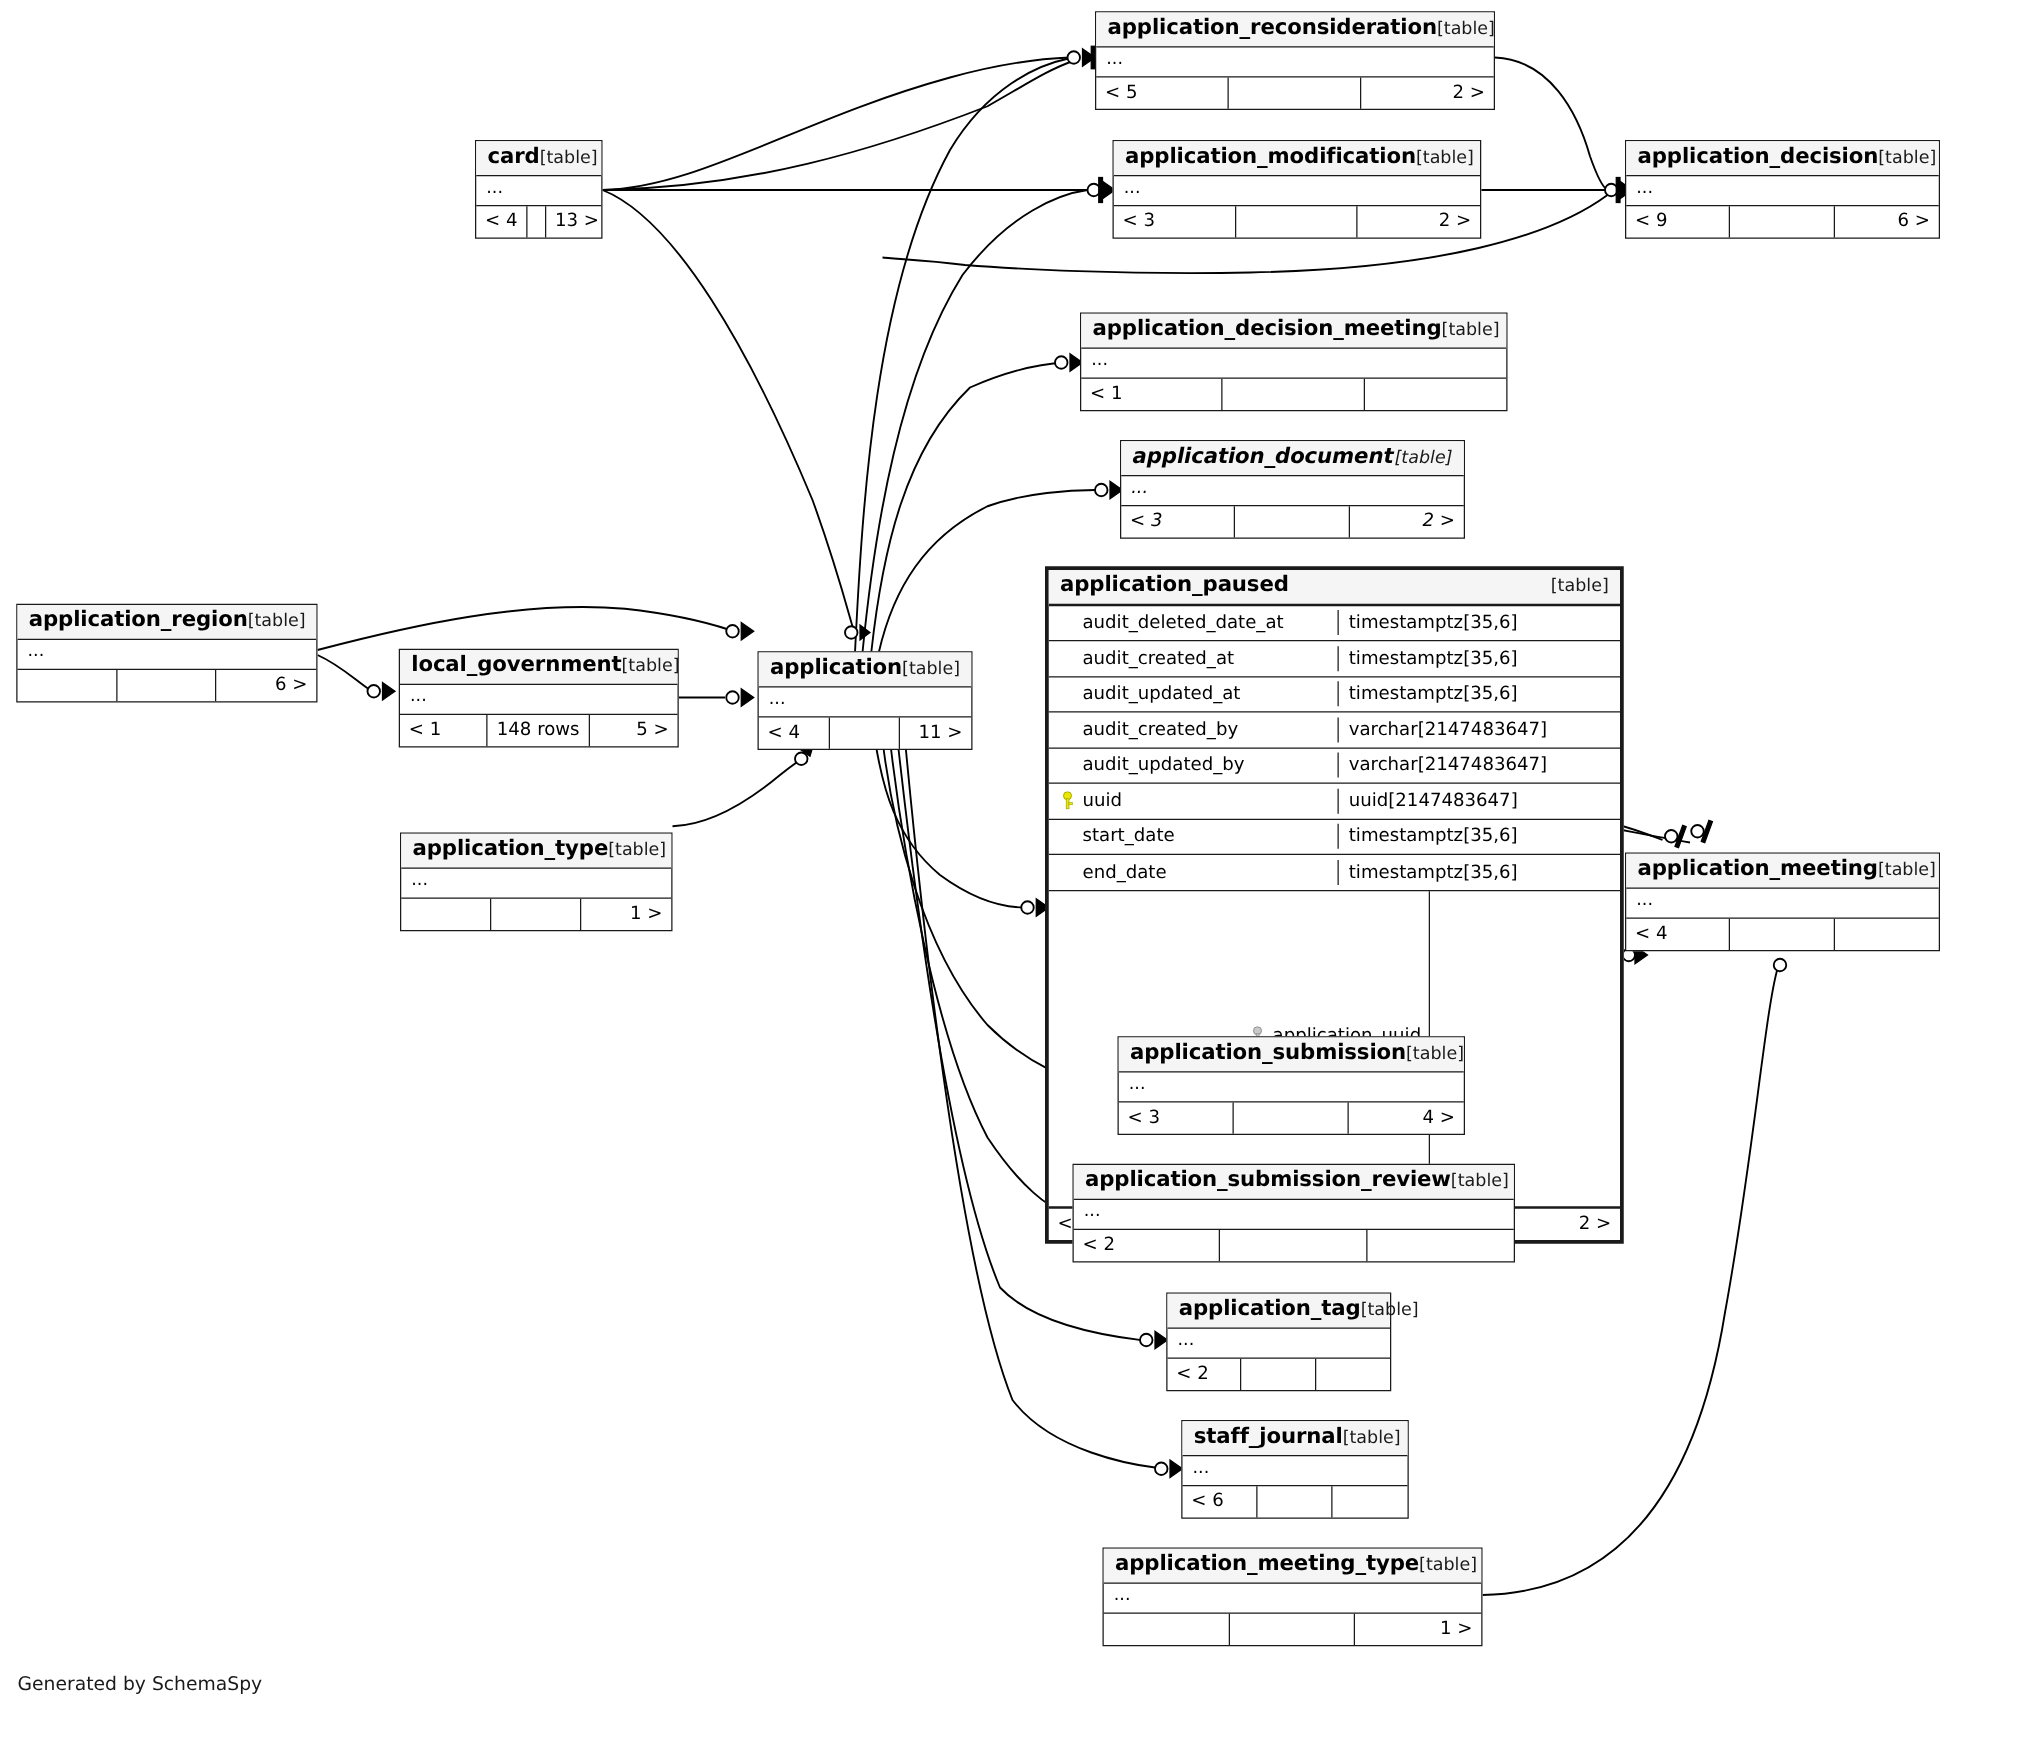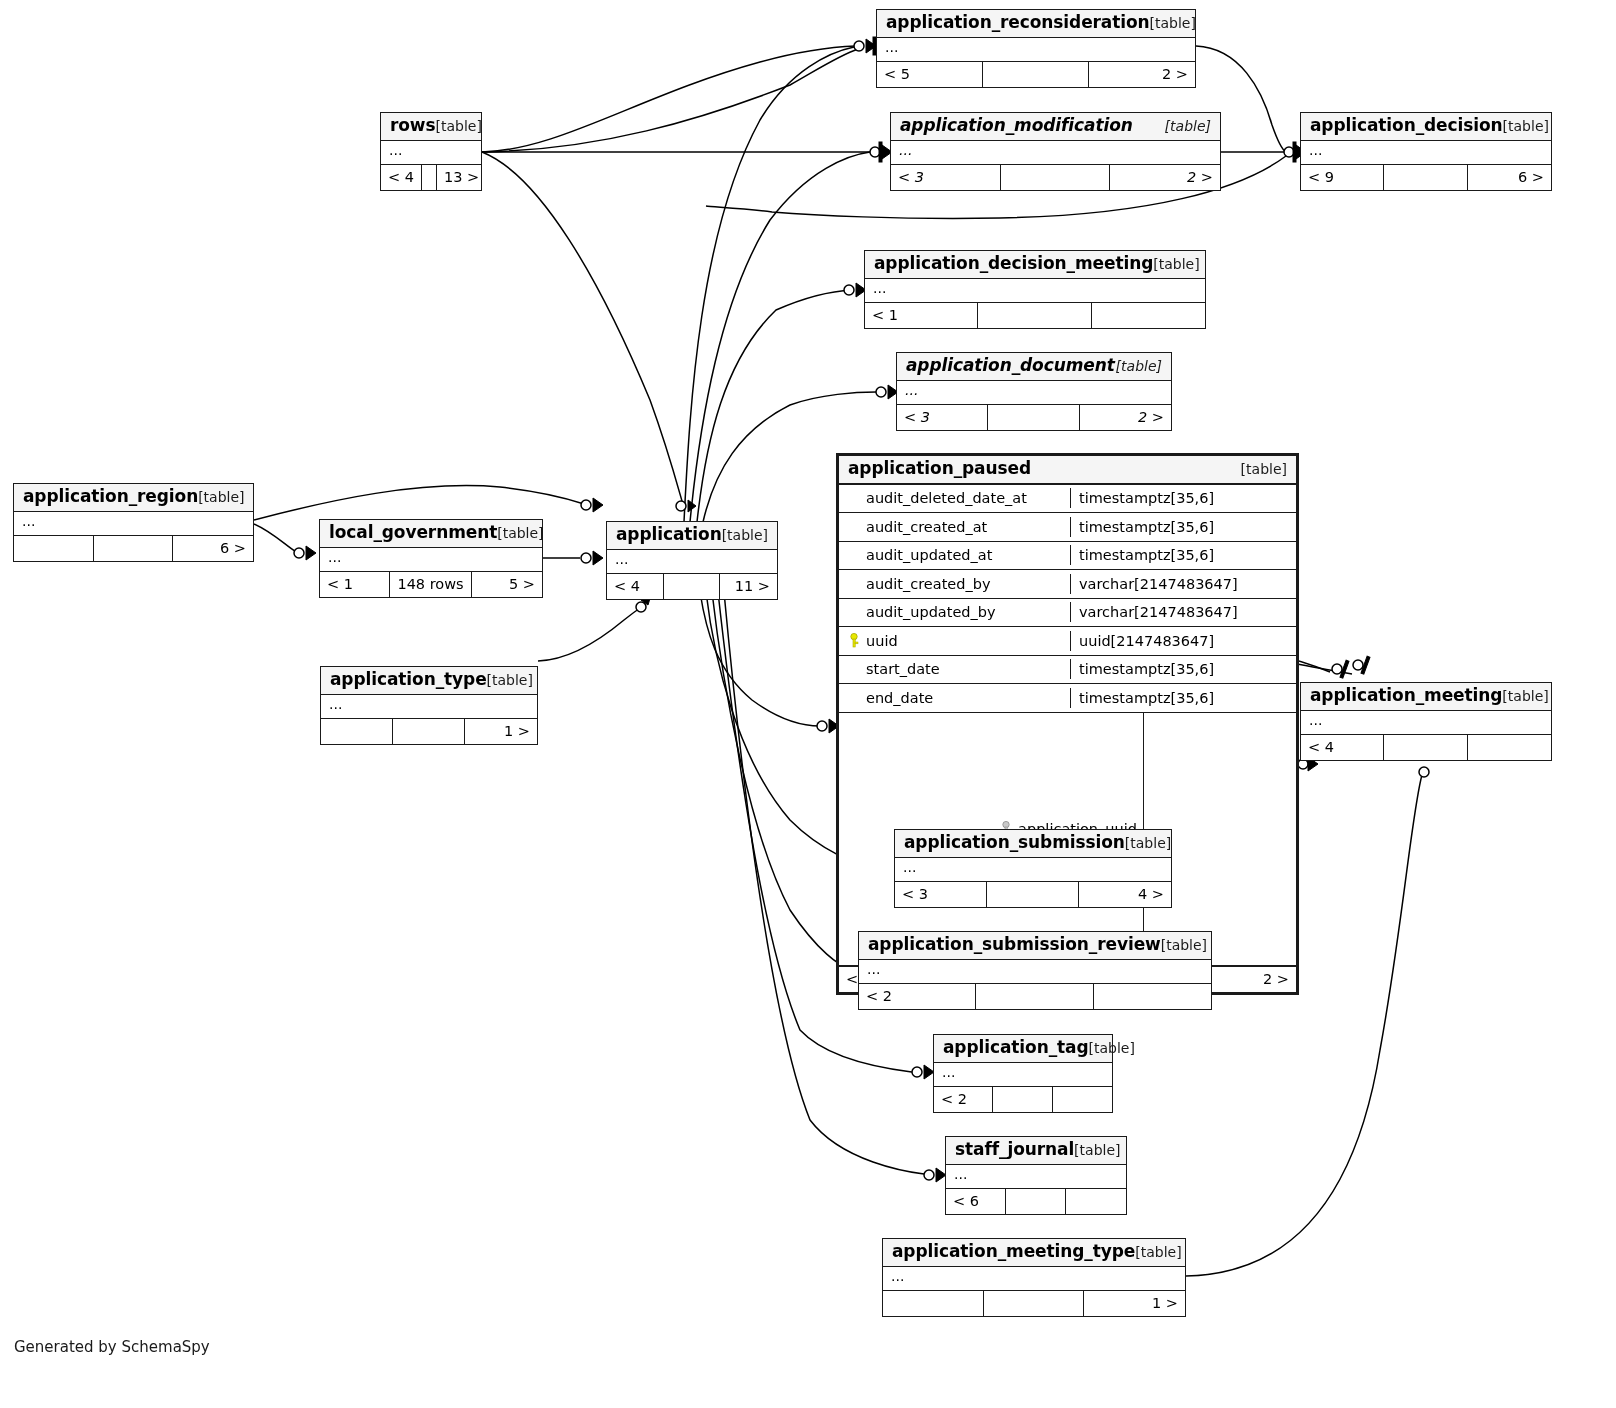--- a/index.html
+++ b/index.html
@@ -244,32 +244,32 @@
     <div class="tn-ellipsis">...</div>
     <div class="tn-foot">
       <div class="fcell-l">&lt; 5</div>
       <div class="fcell-c"></div>
       <div class="fcell-r">2 &gt;</div>
     </div>
   </div>
 
   <div class="table-node" style="left:380px; top:112px; width:102px;">
     <div class="tn-title">
-      <span class="tn-name">rows</span>
+      <span class="tn-name">card</span>
       <span class="tn-tag">[table]</span>
     </div>
     <div class="tn-ellipsis">...</div>
     <div class="tn-foot">
       <div class="fcell-l">&lt; 4</div>
       <div class="fcell-c"></div>
       <div class="fcell-r">13 &gt;</div>
     </div>
   </div>
 
-  <div class="table-node" style="left:890px; top:112px; width:331px;font-style:italic;">
+  <div class="table-node" style="left:890px; top:112px; width:295px;">
     <div class="tn-title">
       <span class="tn-name">application_modification</span>
       <span class="tn-tag">[table]</span>
     </div>
     <div class="tn-ellipsis">...</div>
     <div class="tn-foot">
       <div class="fcell-l">&lt; 3</div>
       <div class="fcell-c"></div>
       <div class="fcell-r">2 &gt;</div>
     </div>

